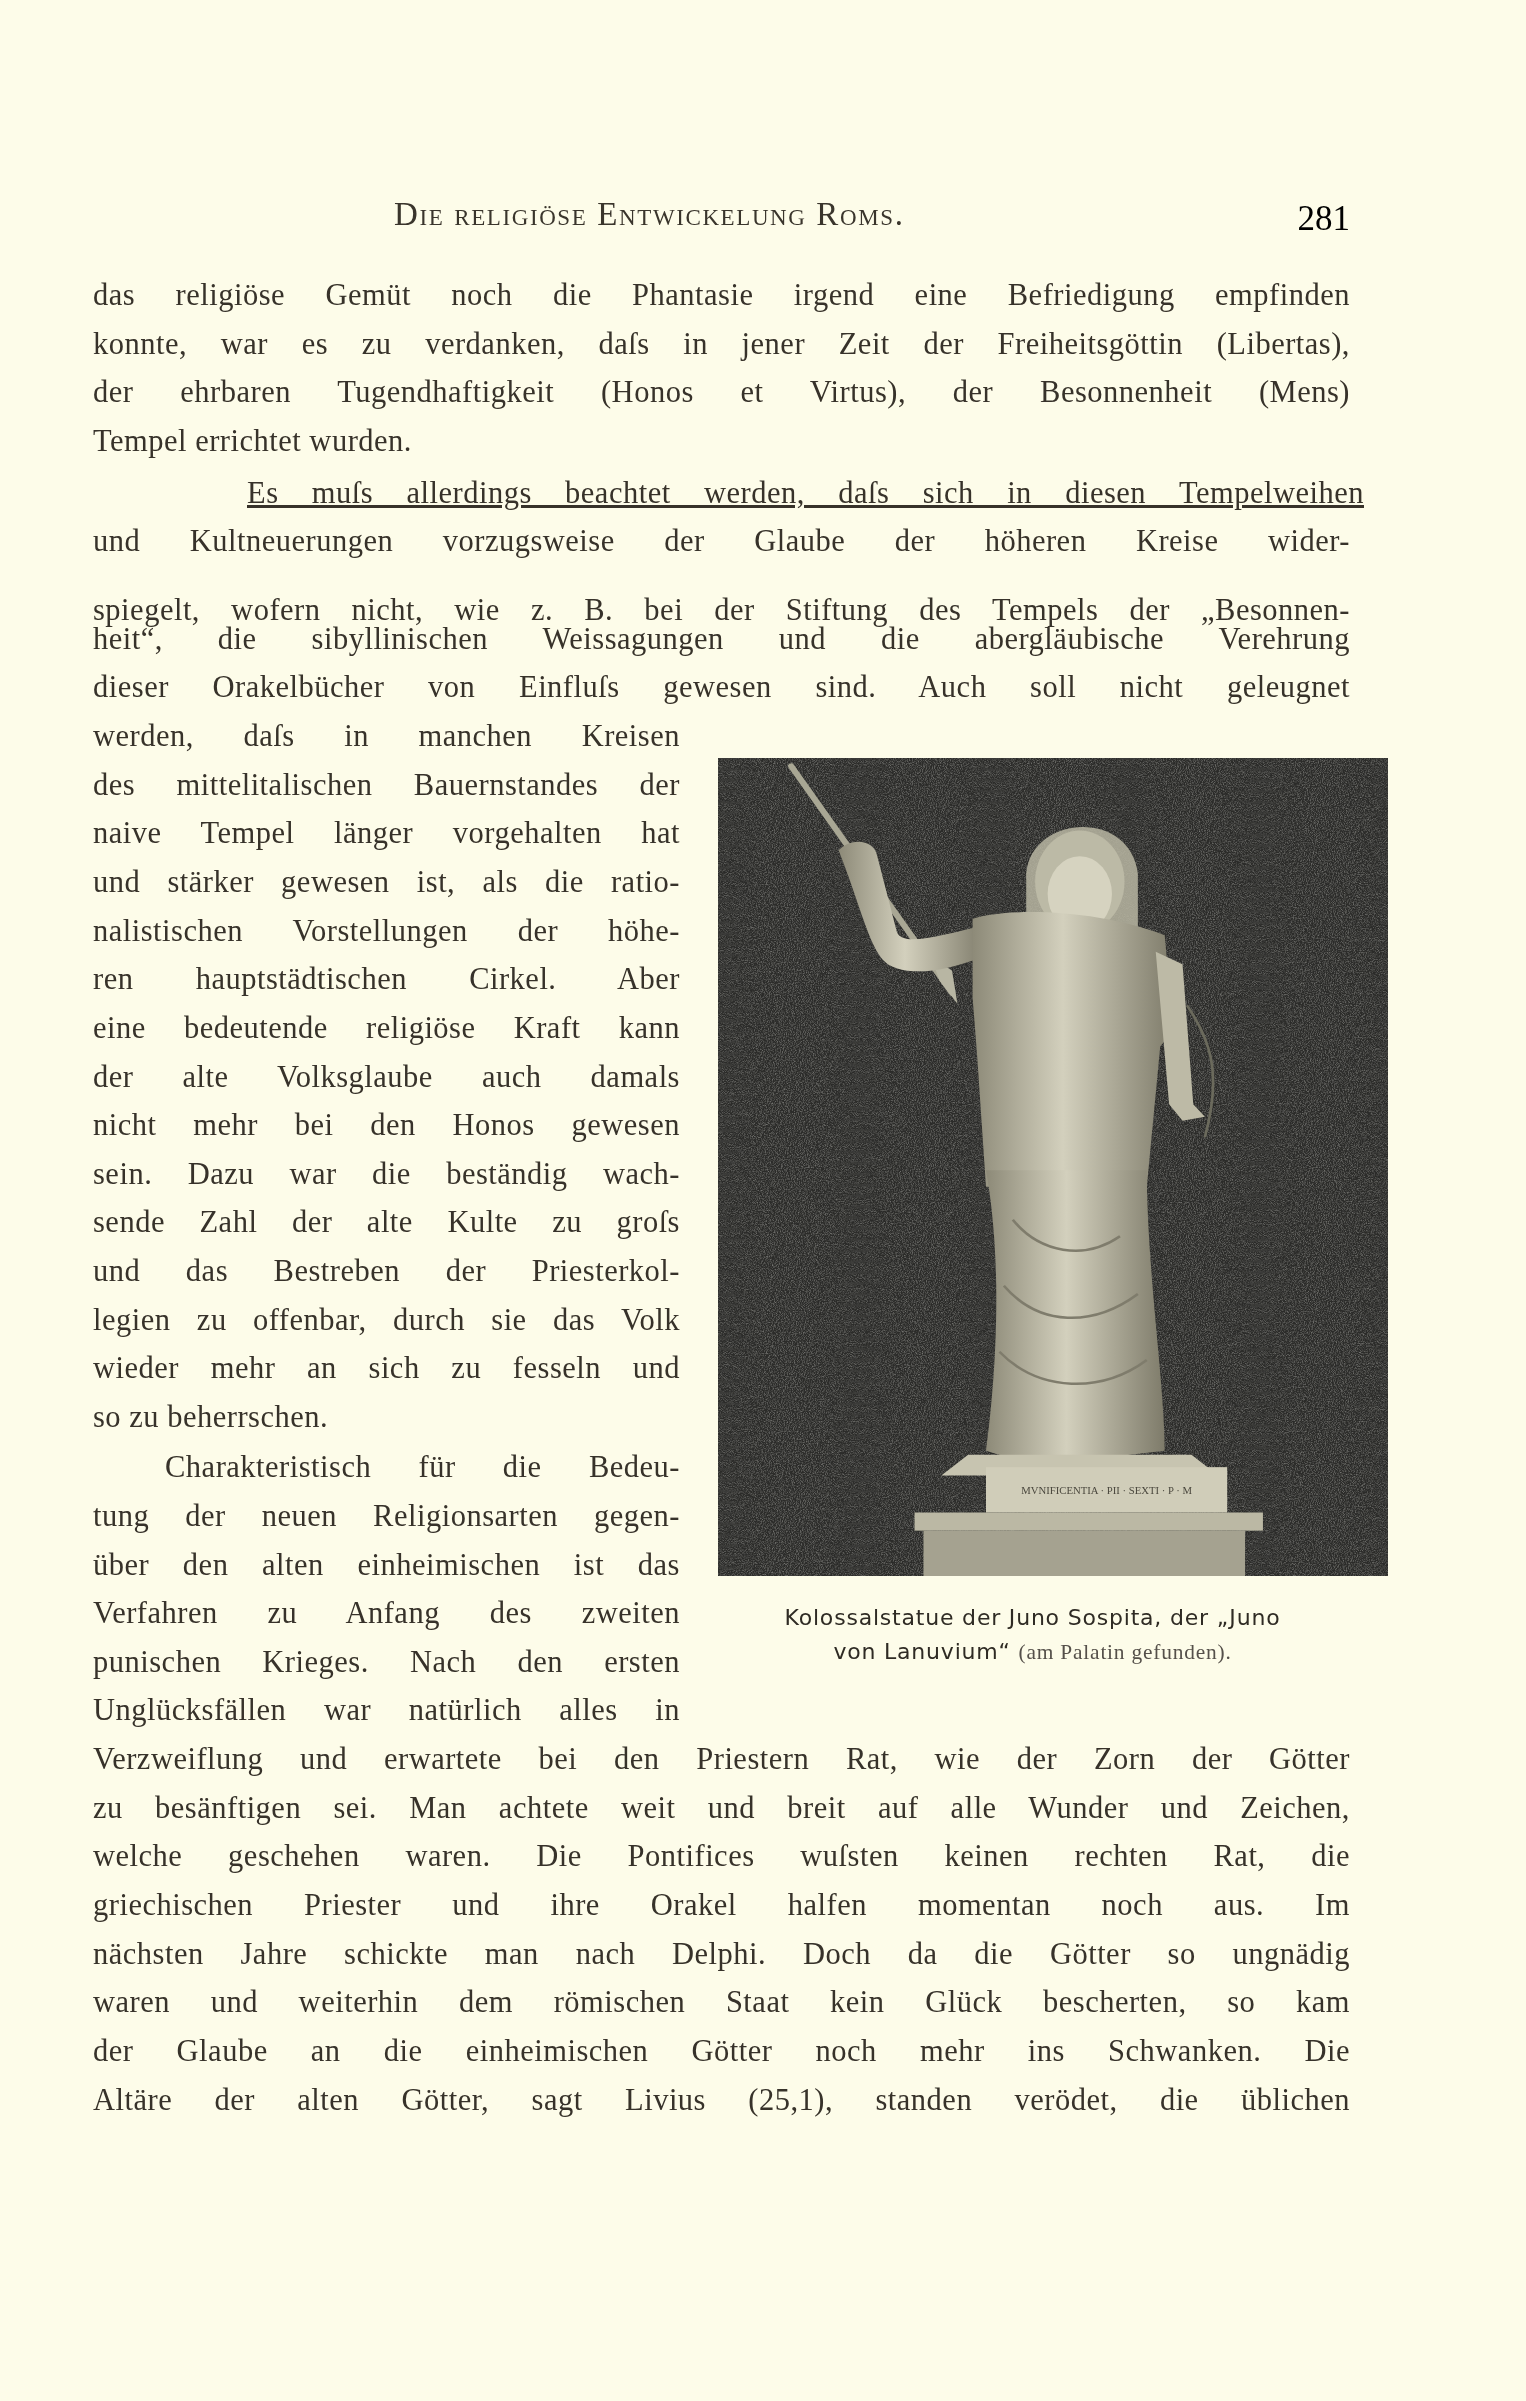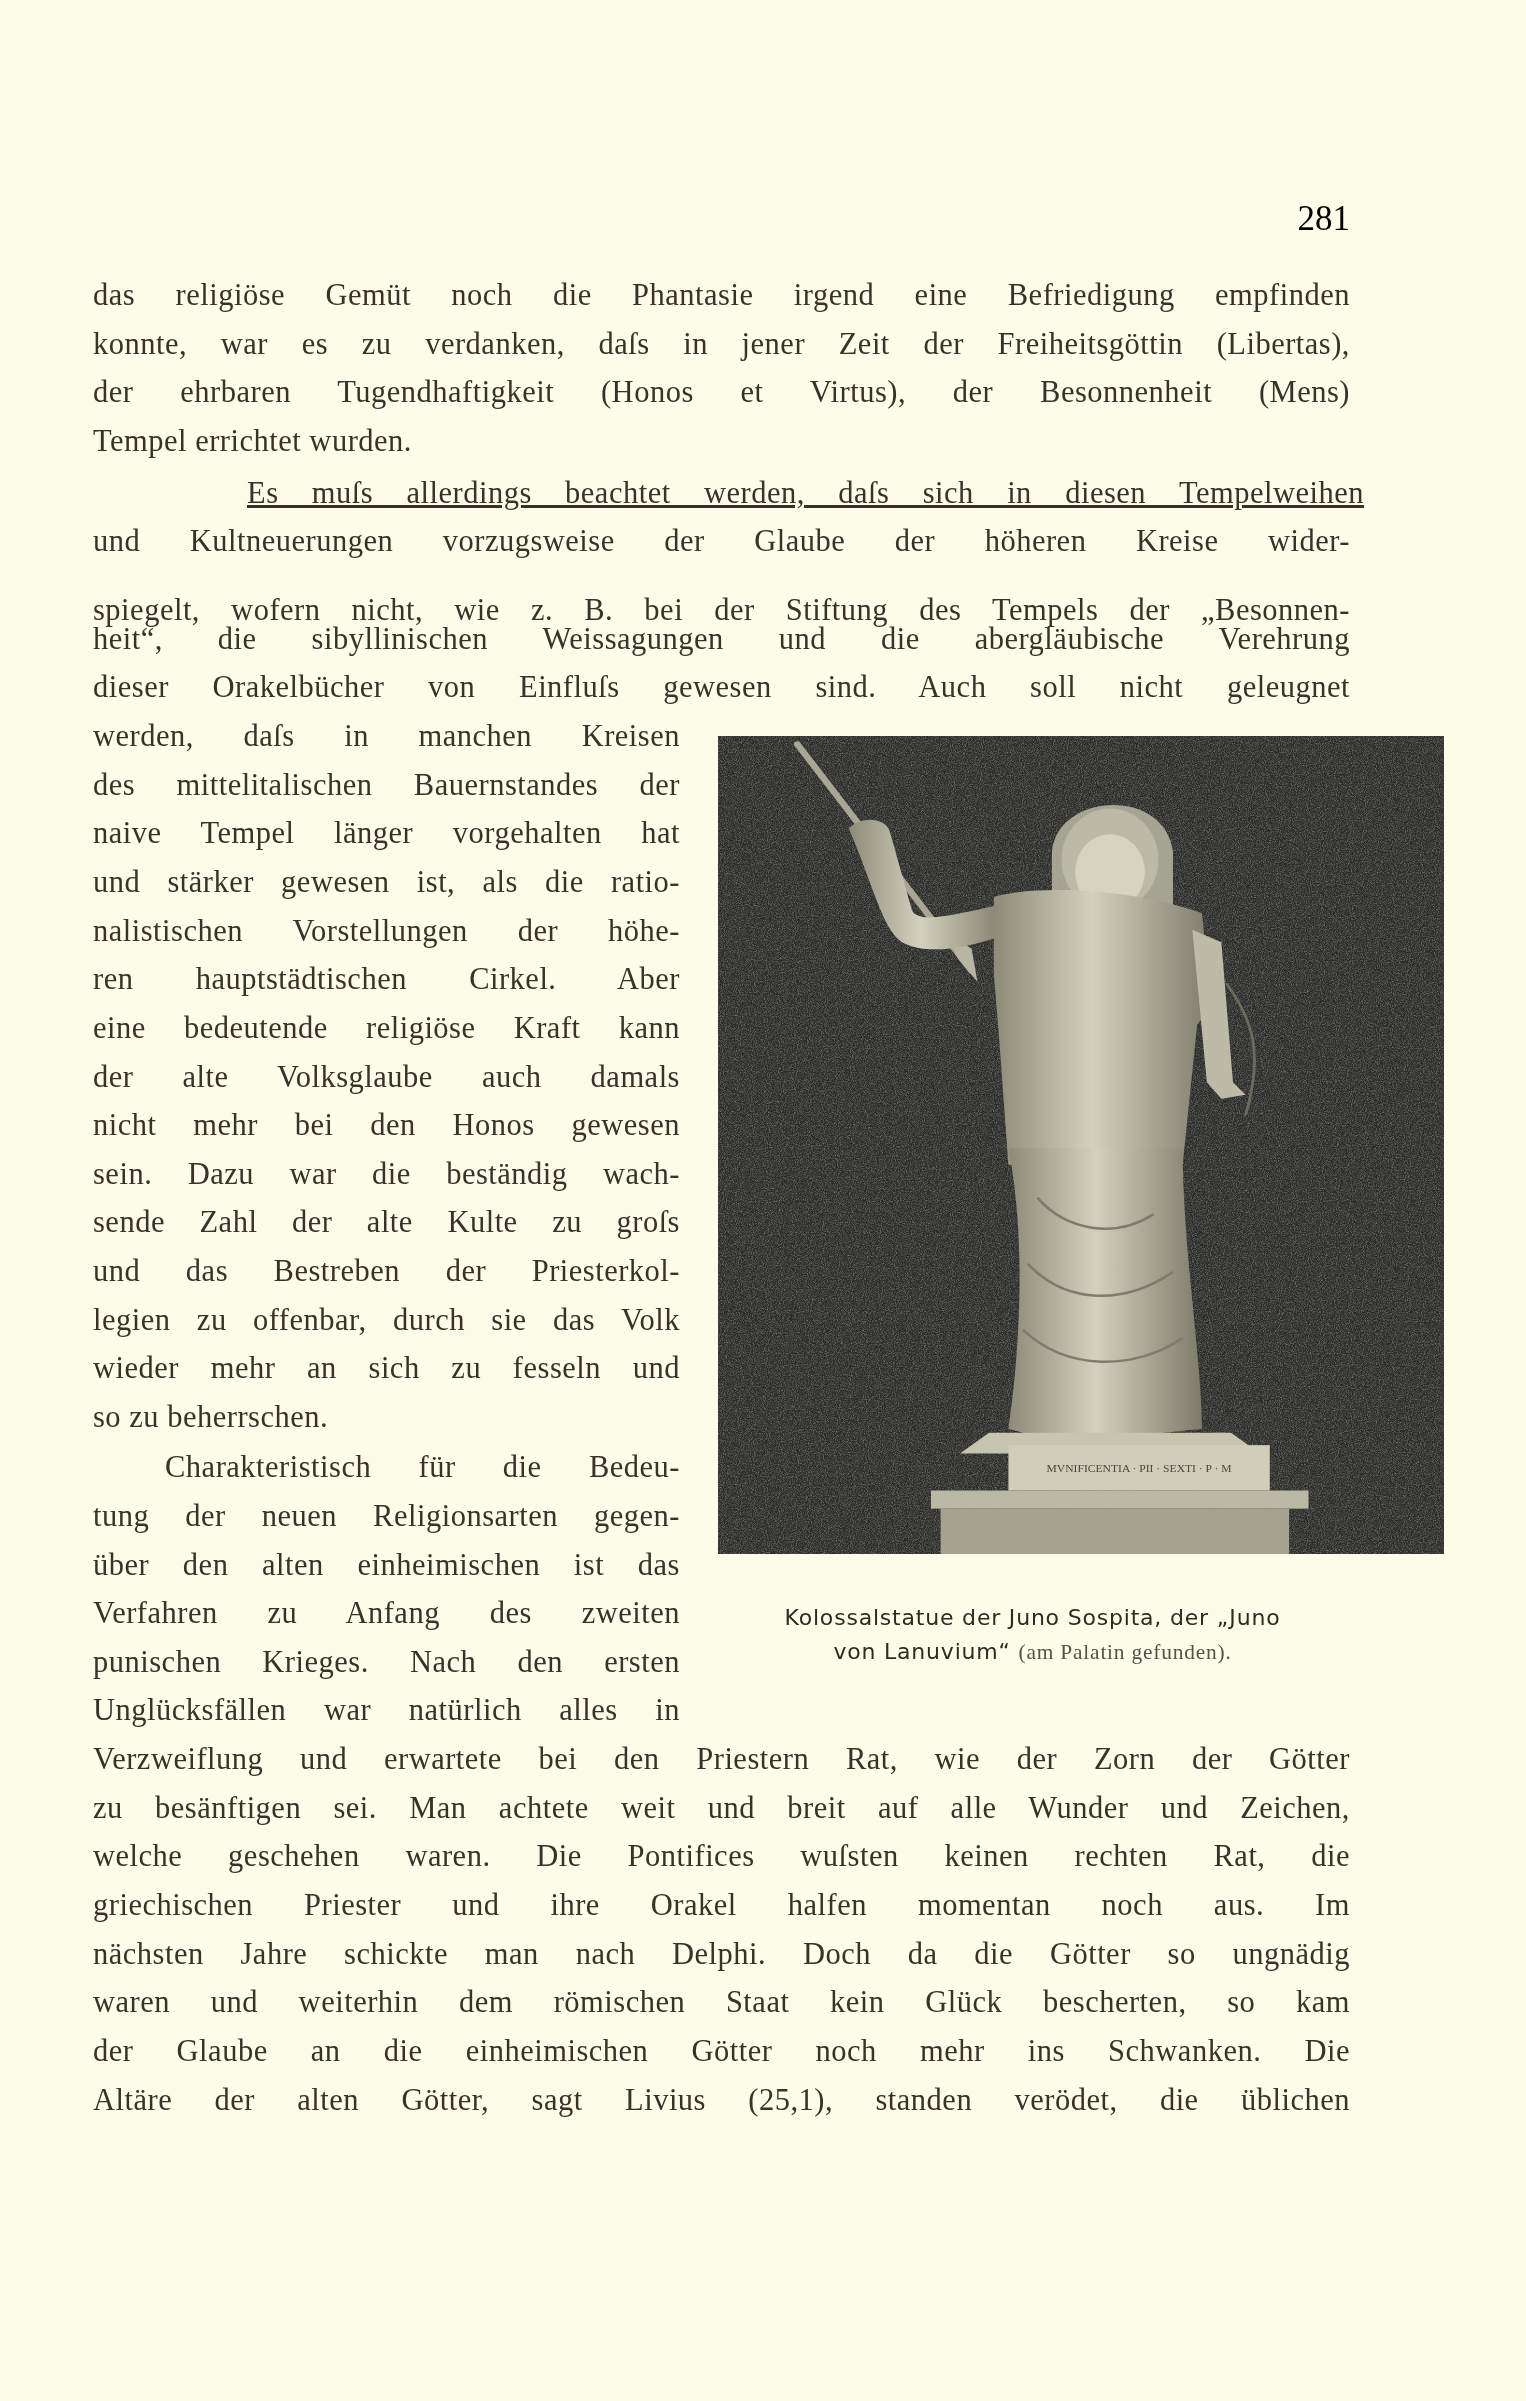--- a/index.html
+++ b/index.html
@@ -33,40 +33,41 @@
     text-align-last: justify;
     letter-spacing: 0.5px;
   }
   .full { left: 93px; width: 1257px; }
   .half { left: 93px; width: 587px; }
   .indent-full { left: 247px; width: 1117px; text-decoration: underline; }
   .indent-half { left: 165px; width: 515px; }
   .last { text-align-last: left; }
 
   .figure {
-    position: absolute; left: 718px; top: 736px; width: 726px; height: 818px;
+    position: absolute; left: 718px; top: 758px; width: 670px; height: 818px;
     background: #2a2a28;
     overflow: hidden;
   }
   .figure svg { display: block; width: 100%; height: 100%; }
   .caption {
     position: absolute; left: 711px; width: 643px; text-align: center;
     font-family: "DejaVu Sans", "Liberation Sans", sans-serif;
     font-size: 22px; letter-spacing: 0.8px; color: #2f2b24;
     white-space: nowrap;
   }
   .caption .sub {
     font-family: "Liberation Serif", "DejaVu Serif", serif;
     font-size: 21.4px; color: #55504a;
   }
 </style>
 </head>
 <body>
 
 <div class="running-head">
+  <span class="head-title">Die religiöse Entwickelung Roms.</span>
   <span class="page-number">281</span>
 </div>
 
 <div>
   <div class="line full" style="top:277px">das religiöse Gemüt noch die Phantasie irgend eine Befriedigung empfinden</div>
   <div class="line full" style="top:326px">konnte, war es zu verdanken, daſs in jener Zeit der Freiheitsgöttin (Libertas),</div>
   <div class="line full" style="top:374px">der ehrbaren Tugendhaftigkeit (Honos et Virtus), der Besonnenheit (Mens)</div>
   <div class="line full last" style="top:423px">Tempel errichtet wurden.</div>
   <div class="line indent-full" style="top:475px">Es muſs allerdings beachtet werden, daſs sich in diesen Tempelweihen</div>
   <div class="line full" style="top:523px">und Kultneuerungen vorzugsweise der Glaube der höheren Kreise wider-</div>

